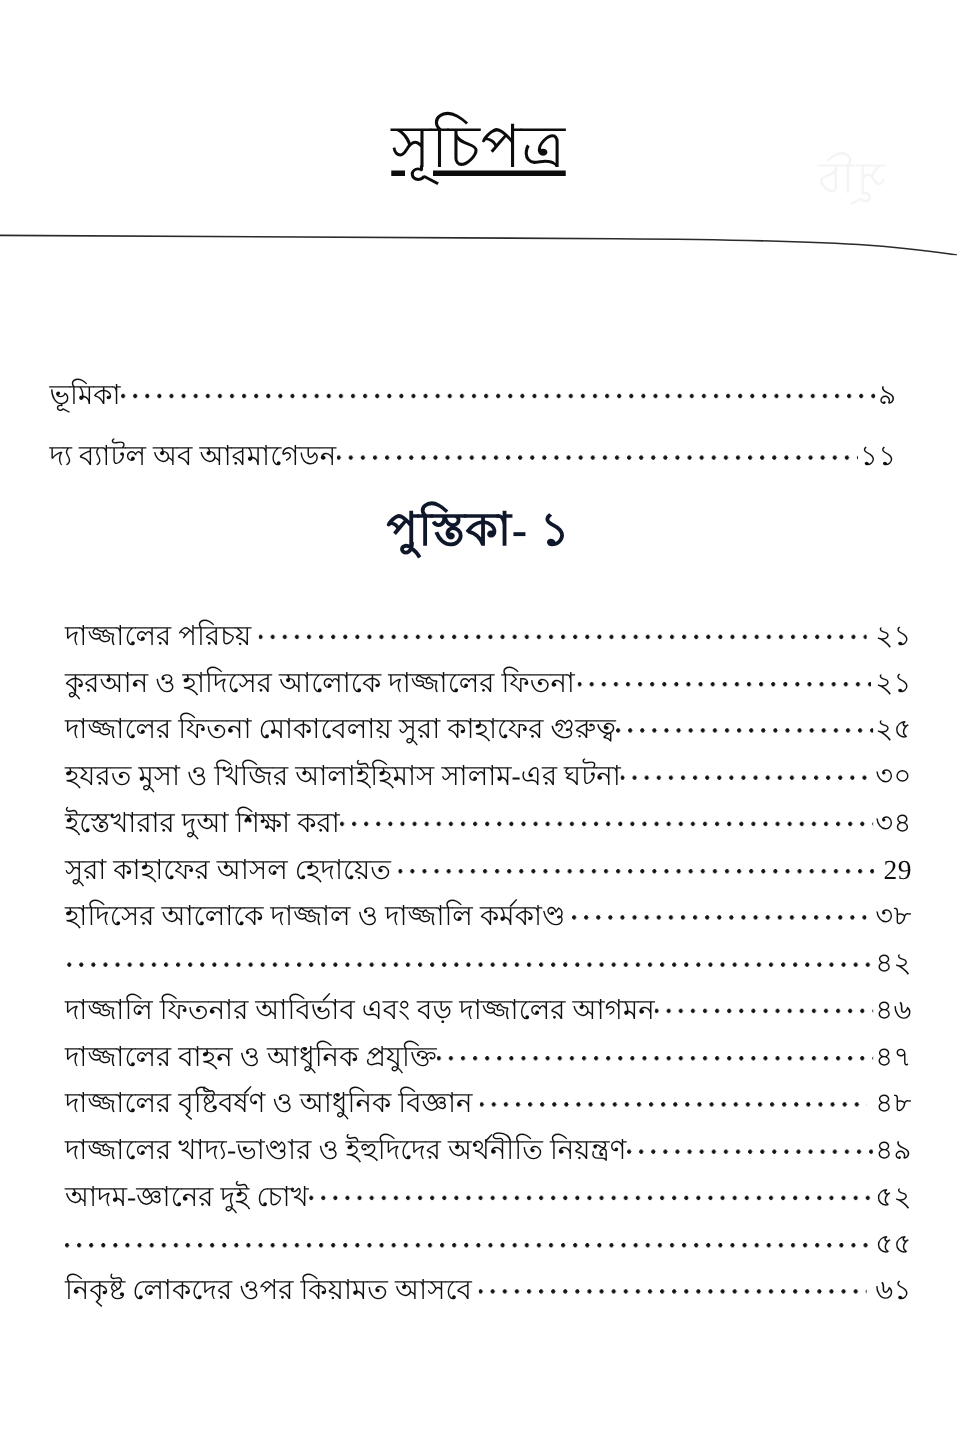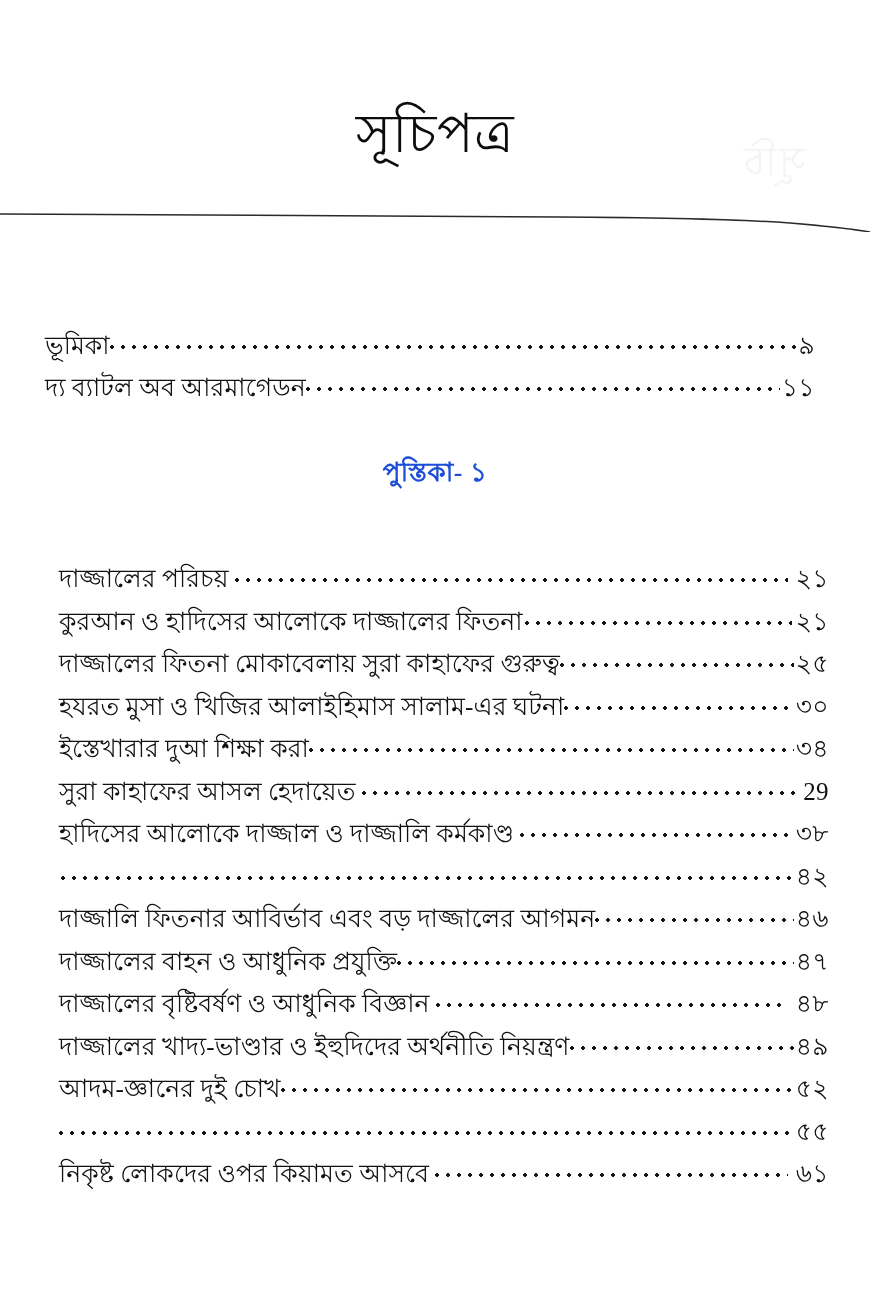--- a/index.html
+++ b/index.html
@@ -43,20 +43,21 @@
     position: absolute;
     top: 103px;
     left: 0;
     width: 870px;
     text-align: center;
     font-size: 54px;
     line-height: 1.15;
     font-weight: 400;
     letter-spacing: 0.5px;
     color: #0c0c0c;
+    text-decoration: underline;
   }
 
   
   .title-rule {
     position: absolute;
     left: 0;
     top: 198px;
     width: 870px;
     height: 34px;
     overflow: visible;
@@ -71,25 +72,25 @@
     width: 770px;
   }
 
   
   .section-heading {
     position: absolute;
     top: 457px;
     left: 0;
     width: 870px;
     text-align: center;
-    font-size: 26px;
+    font-size: 42px;
     line-height: 1.2;
     font-weight: 700;
     letter-spacing: 0.5px;
-    color: #1d4ed8;
+    color: #0f172a;
   }
 
   
   .contents {
     position: absolute;
     top: 558px;
     left: 59px;
     width: 770px;
   }
 
@@ -98,20 +99,21 @@
     display: flex;
     align-items: baseline;
     width: 100%;
     font-size: 25px;
     line-height: 42.5px;
     color: #101010;
     white-space: nowrap;
   }
   .front-matter .toc-row {
     line-height: 42px;
+    margin-top: 14px;
   }
 
   .toc-label {
     flex: 0 0 auto;
     letter-spacing: 0.1px;
   }
 
   
   .toc-dots {
     flex: 1 1 auto;

